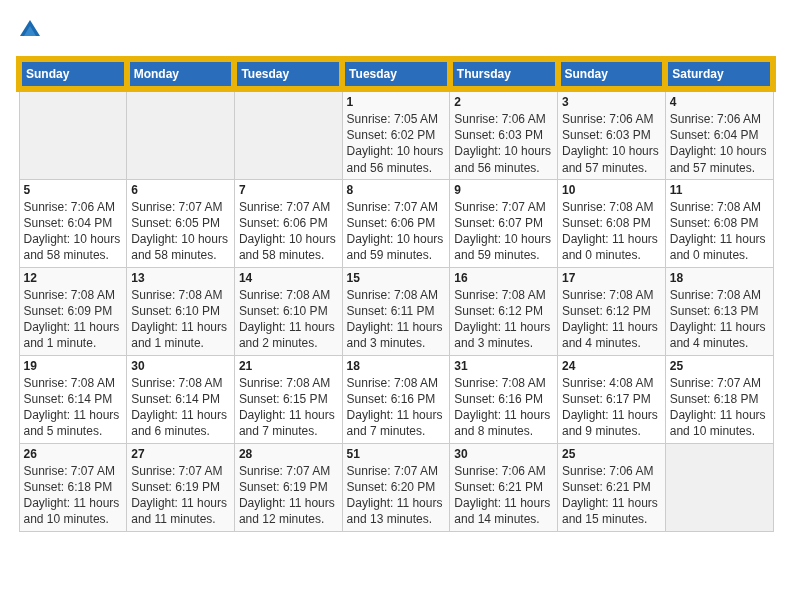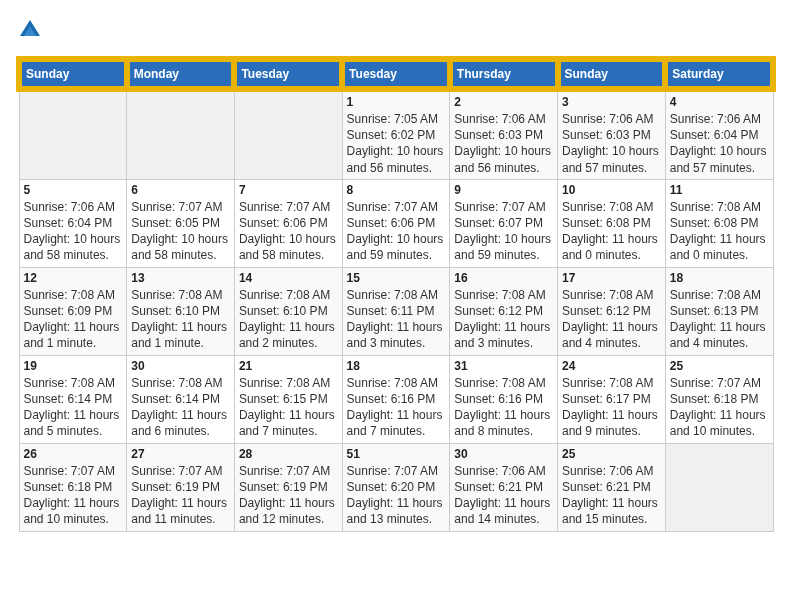--- a/index.html
+++ b/index.html
@@ -269,21 +269,21 @@
 Daylight: 11 hours and 7 minutes.</div>
         </td>
         <td>
           <span class="day-num">31</span>
           <div class="day-info">Sunrise: 7:08 AM
 Sunset: 6:16 PM
 Daylight: 11 hours and 8 minutes.</div>
         </td>
         <td>
           <span class="day-num">24</span>
-          <div class="day-info">Sunrise: 7:08 AM
+          <div class="day-info">Sunrise: 4:08 AM
 Sunset: 6:17 PM
 Daylight: 11 hours and 9 minutes.</div>
         </td>
         <td>
           <span class="day-num">25</span>
           <div class="day-info">Sunrise: 7:07 AM
 Sunset: 6:18 PM
 Daylight: 11 hours and 10 minutes.</div>
         </td>
       </tr>

